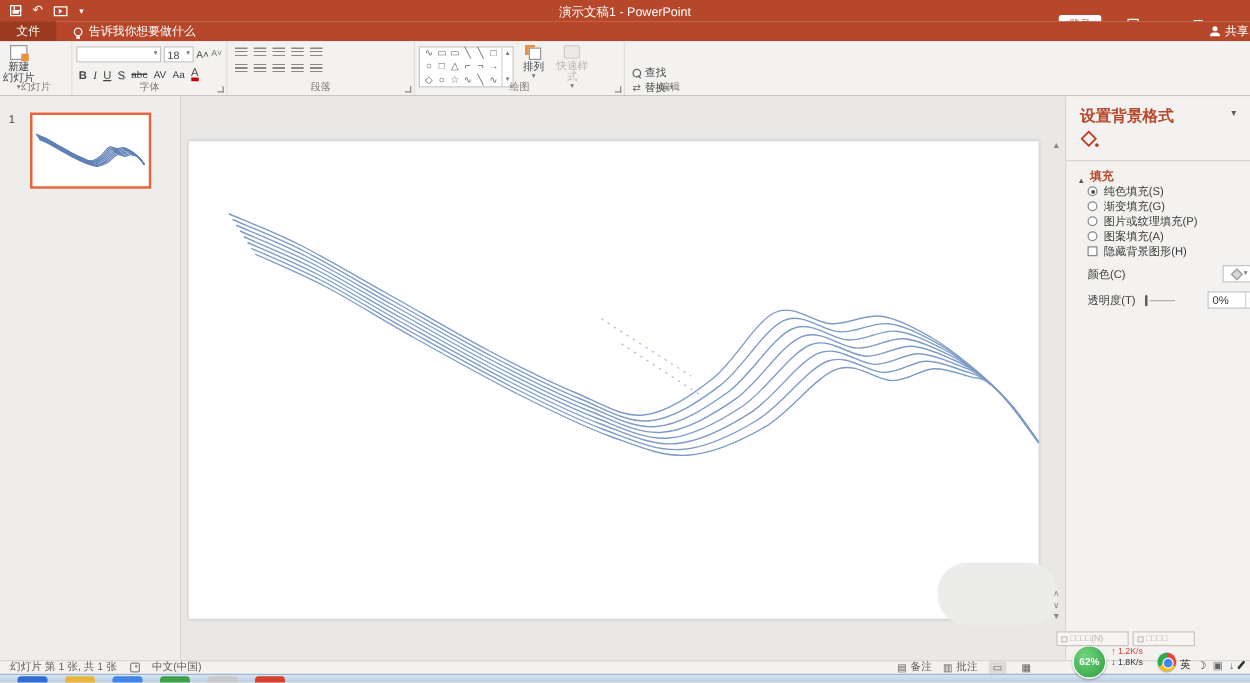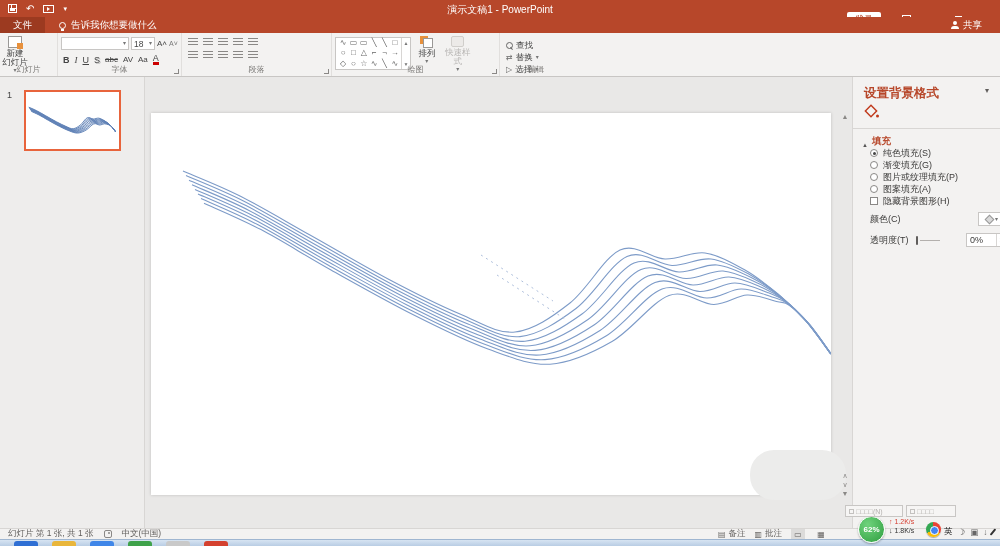--- a/index.html
+++ b/index.html
@@ -27,34 +27,34 @@
   .maxbox { width:7px; height:7px; border:1px solid #fff; }
 
   
   .tabrow { position:absolute; left:0; top:17px; width:1000px; height:16px; background:#b7472a; display:flex; align-items:stretch; color:#fff; font-size:9.5px; }
   .filetab { background:#9c3a20; padding:0 13px; display:flex; align-items:center; }
   .tab { padding:0 11px; display:flex; align-items:center; }
   .tab.active { background:#f3f2f1; color:#b7472a; }
   .tellme { display:flex; align-items:center; gap:5px; margin-left:14px; }
   .bulb { width:7px; height:7px; border:1px solid #fff; border-radius:50%; position:relative; }
   .bulb::after { content:""; position:absolute; left:1px; bottom:-3px; width:3px; height:2px; background:#fff; }
-  .share { margin-left:auto; display:flex; align-items:center; gap:4px; padding-right:18px; }
+  .share { margin-left:auto; display:flex; align-items:center; gap:4px; padding-right:1px; }
   .person { width:8px; height:8px; position:relative; }
   .person::before { content:""; position:absolute; left:2px; top:0; width:4px; height:4px; border-radius:50%; background:#fff; }
   .person::after { content:""; position:absolute; left:0; bottom:0; width:8px; height:3px; border-radius:3px 3px 0 0; background:#fff; }
 
   
   .ribbon { position:absolute; left:0; top:33px; width:1000px; height:44px; background:#f3f2f1; border-bottom:1px solid #c8c6c4; display:flex; font-size:8.5px; color:#444; }
   .rgroup { position:relative; height:100%; border-right:1px solid #e1dfdd; flex:none; }
   .glabel { position:absolute; bottom:1px; left:0; right:0; text-align:center; font-size:8px; color:#7a7876; }
   .lnch { position:absolute; right:2px; bottom:2px; width:5px; height:5px; border-right:1px solid #8a8886; border-bottom:1px solid #8a8886; }
   .bigbtn { display:inline-flex; flex-direction:column; align-items:center; padding-top:3px; width:30px; gap:1px; vertical-align:top; }
   .bigbtn .cap { text-align:center; line-height:9px; }
   .dd { font-size:6px; color:#777; line-height:5px; }
-  .scol { display:inline-flex; flex-direction:column; padding-top:8px; gap:3px; vertical-align:top;justify-content:space-between; }
+  .scol { display:inline-flex; flex-direction:column; padding-top:21px; gap:3px; vertical-align:top;justify-content:space-between; }
   .sbtn { display:flex; align-items:center; gap:3px; line-height:9px; }
   .dim { color:#b8b6b4; }
   .micon { width:9px; height:9px; background:#d8d6d4; flex:none; }
   .micon.lite { background:#e4e2e0; }
   .clip { width:13px; height:15px; background:#d9b06c; border:1px solid #b5946a; position:relative; }
   .clip::before { content:""; position:absolute; left:3px; top:-2px; width:5px; height:3px; background:#8f9aa6; }
   .clip::after { content:""; position:absolute; left:2px; top:2px; width:7px; height:10px; background:#fff; }
   .newslide { width:14px; height:12px; background:#fff; border:1px solid #9a9896; position:relative; }
   .newslide::after { content:""; position:absolute; right:-2px; bottom:-2px; width:6px; height:6px; background:#e8913c; }
   .combo { height:13px; background:#fff; border:1px solid #c8c6c4; display:flex; align-items:center; padding:0 2px; gap:2px; color:#444; }

